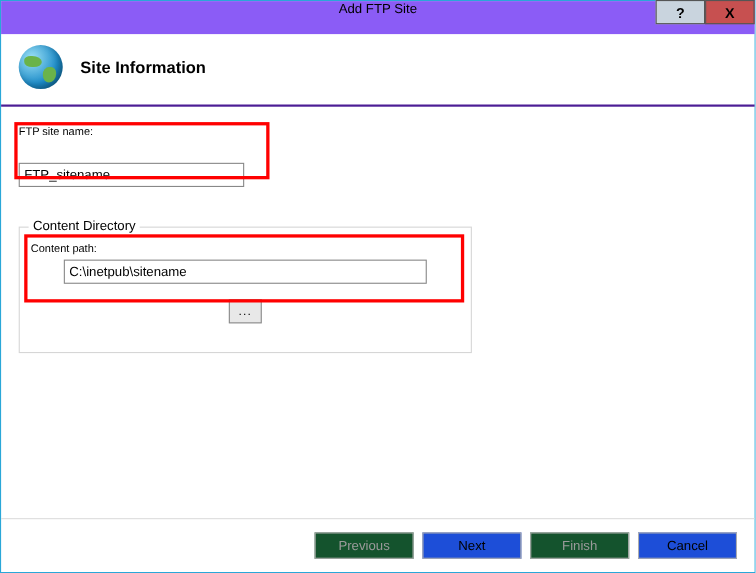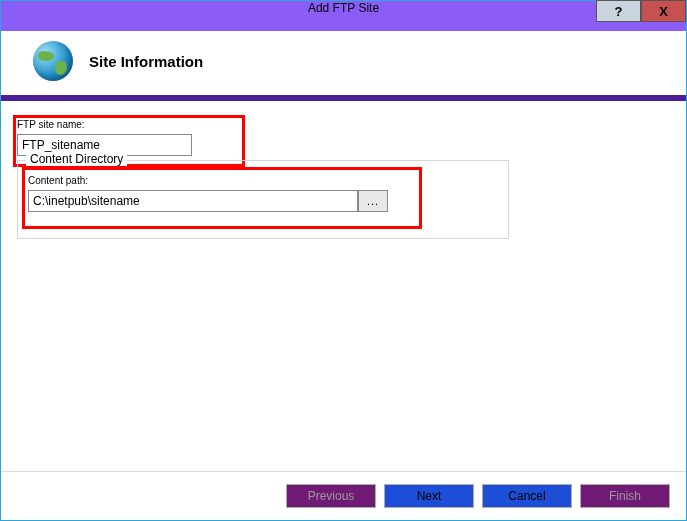--- a/index.html
+++ b/index.html
@@ -49,22 +49,22 @@
       font-weight: bold;
       font-size: 13px;
       cursor: pointer;
       margin-top: -1px;
     }
     .btn-help { background: #c9d4de; }
     .btn-close { background: #c75050; color: #000; }
     .header {
       display: flex;
       align-items: center;
-      padding: 10px 16px 14px 32px;
-      border-bottom: 6px solid #4c1d95;
+      padding: 10px 16px 14px 16px;
+      border-bottom: 2px solid #4c1d95;
       gap: 16px;
     }
     .globe-icon {
       width: 40px;
       height: 40px;
       background: radial-gradient(circle at 30% 30%, #9de1f6, #1d8cc9 60%, #0b5e8a);
       border-radius: 50%;
       position: relative;
       overflow: hidden;
       box-shadow: inset -3px -3px 6px rgba(0,0,0,0.25);
@@ -110,27 +110,27 @@
       color: #000;
       font-size: 10px;
     }
     .text-input {
       height: 22px;
       border: 1px solid #888;
       padding: 2px 4px;
       font-size: 12px;
       font-family: inherit;
     }
-    .site-name-input { width: 175px; }
+    .site-name-input { width: 205px; margin-top: 18px; }
     .fieldset {
       border: 1px solid #d6d6d6;
-      margin-top: 4px;
+      margin-top: 36px;
       padding: 14px 10px 26px 10px;
       position: relative;
-      width: 492px;
+      width: 412px;
     }
     .fieldset-legend {
       position: absolute;
       top: -9px;
       left: 8px;
       background: #fff;
       padding: 0 4px;
       font-size: 12px;
       color: #000;
     }
@@ -139,20 +139,22 @@
       border: 3px solid #ff0000;
       left: 4px;
       top: 6px;
       width: 400px;
       height: 62px;
       pointer-events: none;
     }
     .path-row {
       display: flex;
       align-items: center;
+      gap: 14px;
+      flex-direction: column;
     }
     .path-input { width: 330px; }
     .browse-btn {
       width: 30px;
       height: 22px;
       border: 1px solid #8a8a8a;
       background: #e8e8e8;
       font-size: 11px;
       cursor: pointer;
       display: flex;
@@ -171,21 +173,21 @@
       width: 90px;
       height: 24px;
       border: 1px solid #adadad;
       background: #1d4ed8;
       font-size: 12px;
       font-family: inherit;
       cursor: pointer;
     }
     .wiz-btn:disabled {
       color: #9a9a9a;
-      background: #701a75;
+      background: #14532d;
       cursor: default;
     }
   </style>
 </head>
 <body>
 
 <div class="window">
   <div class="titlebar">
     <span class="titlebar-title">Add FTP Site</span>
     <div class="titlebar-buttons">
@@ -213,16 +215,16 @@
       <div class="path-row">
         <input type="text" class="text-input path-input" value="C:\inetpub\sitename" style="">
         <button class="browse-btn">...</button>
       </div>
     </div>
   </div>
 
   <div class="footer">
     <button class="wiz-btn" disabled="">Previous</button>
     <button class="wiz-btn">Next</button>
+    <button class="wiz-btn" disabled="">Finish</button>
     <button class="wiz-btn">Cancel</button>
-    <button class="wiz-btn" disabled="">Finish</button>
   </div>
 </div>
 
 </body></html>

